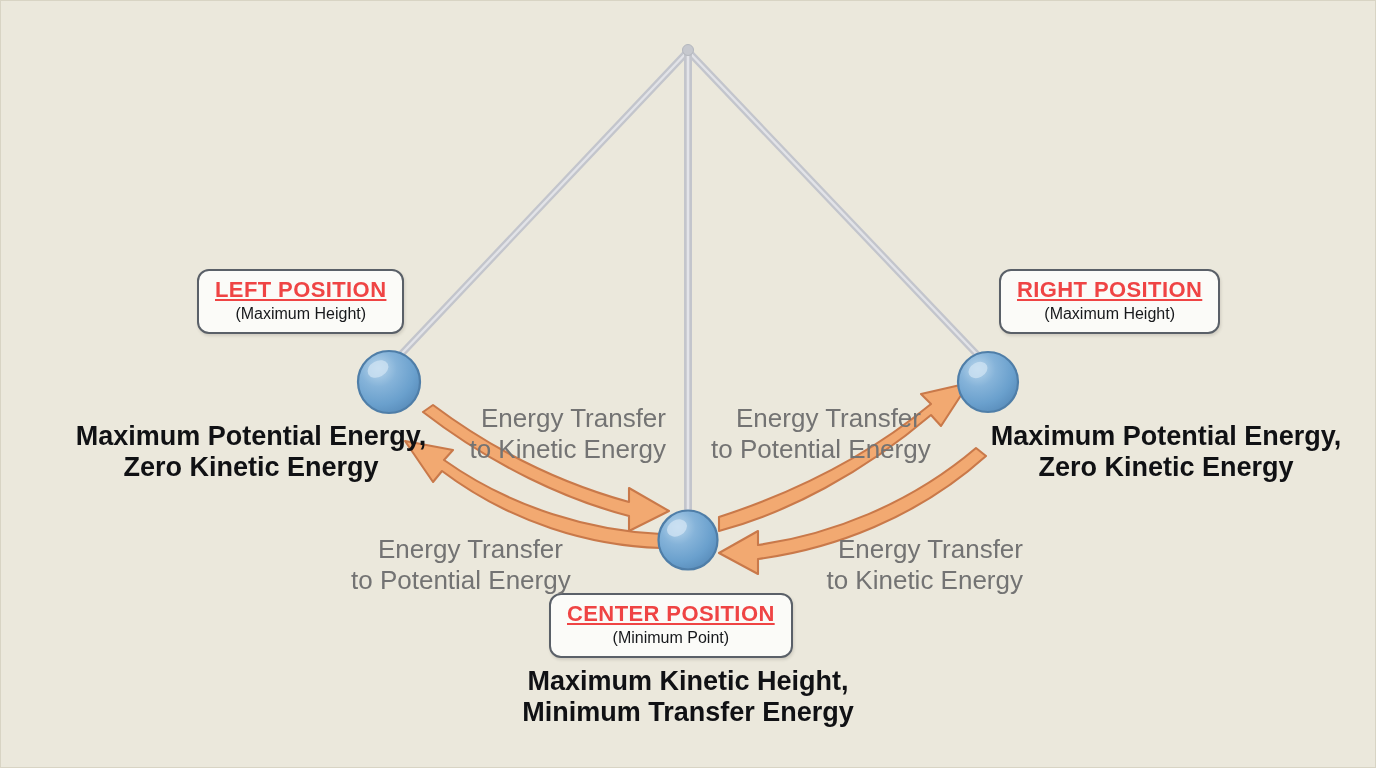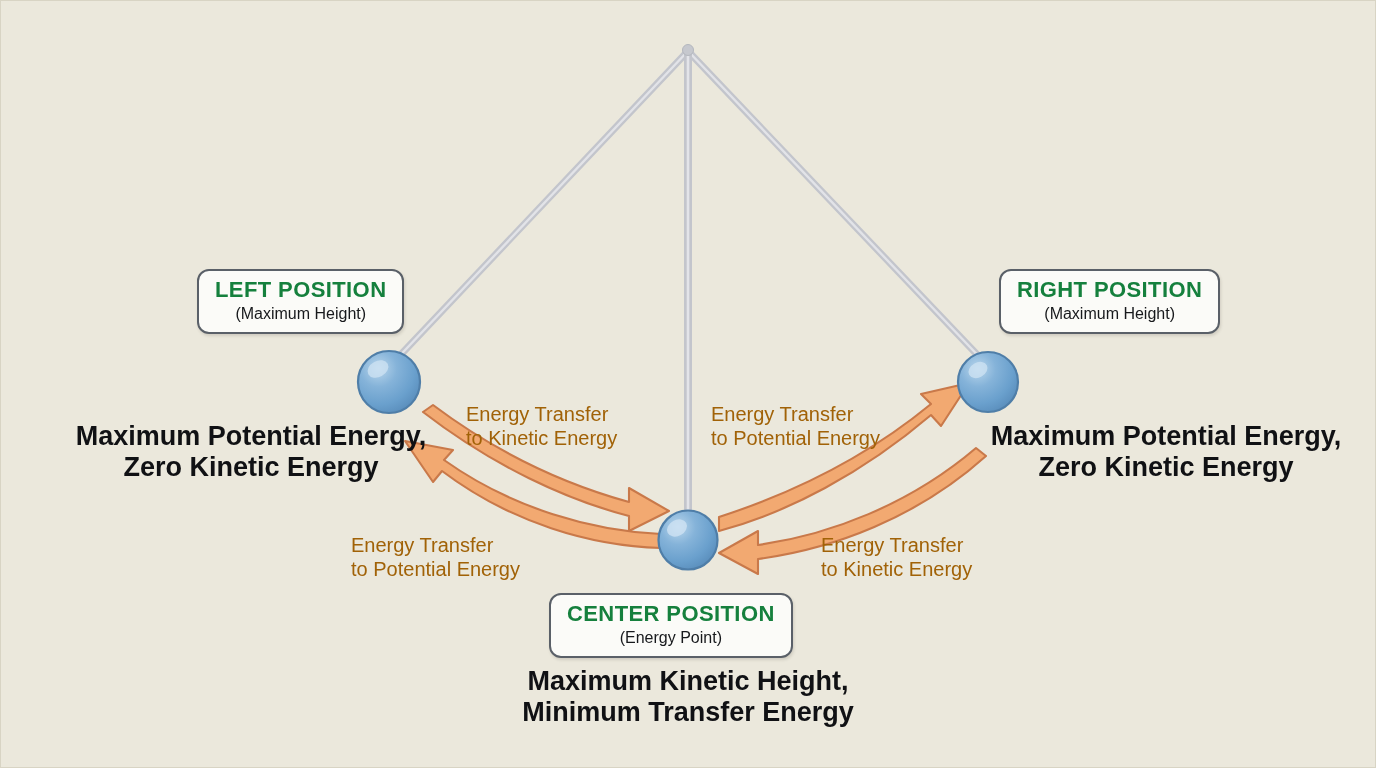--- a/index.html
+++ b/index.html
@@ -38,24 +38,25 @@
     border: 2px solid #5a6068;
     border-radius: 12px;
     padding: 7px 16px 9px 16px;
     text-align: center;
     box-shadow: 1px 2px 3px rgba(90,85,70,0.18);
     line-height: 1.12;
     white-space: nowrap;
   }
   .pos-title {
     display: block;
-    color: #15803d;
+    color: #ef4444;
     font-weight: bold;
     font-size: 22px;
     letter-spacing: 0.4px;
+    text-decoration: underline;
   }
   .pos-sub {
     display: block;
     color: #17191c;
     font-size: 16px;
     margin-top: 2px;
   }
 
   
   .energy-statement {
@@ -64,24 +65,24 @@
     font-weight: bold;
     font-size: 27px;
     line-height: 1.14;
     text-align: center;
     white-space: nowrap;
   }
 
   
   .transfer-caption {
     position: absolute;
-    color: #a16207;
-    font-size: 20px;
+    color: #737373;
+    font-size: 26px;
     line-height: 1.18;
-    text-align: left;
+    text-align: right;
     white-space: nowrap;
   }
 
   .nowrap-line { display: block; }
 </style>
 </head>
 <body>
 
 <div id="stage">
 
@@ -174,21 +175,21 @@
     <span class="pos-sub">(Maximum Height)</span>
   </div>
 
   <div class="pos-box" style="left:966px; top:268px;margin-left:32px;">
     <span class="pos-title">RIGHT POSITION</span>
     <span class="pos-sub">(Maximum Height)</span>
   </div>
 
   <div class="pos-box" style="left:548px; top:592px;">
     <span class="pos-title">CENTER POSITION</span>
-    <span class="pos-sub">(Energy Point)</span>
+    <span class="pos-sub">(Minimum Point)</span>
   </div>
 
   <div class="energy-statement" style="left:40px; top:420px; width:420px;">
     <span class="nowrap-line">Maximum Potential Energy,</span>
     <span class="nowrap-line">Zero Kinetic Energy</span>
   </div>
 
   <div class="energy-statement" style="left:965px; top:420px; width:400px;">
     <span class="nowrap-line">Maximum Potential Energy,</span>
     <span class="nowrap-line">Zero Kinetic Energy</span>

